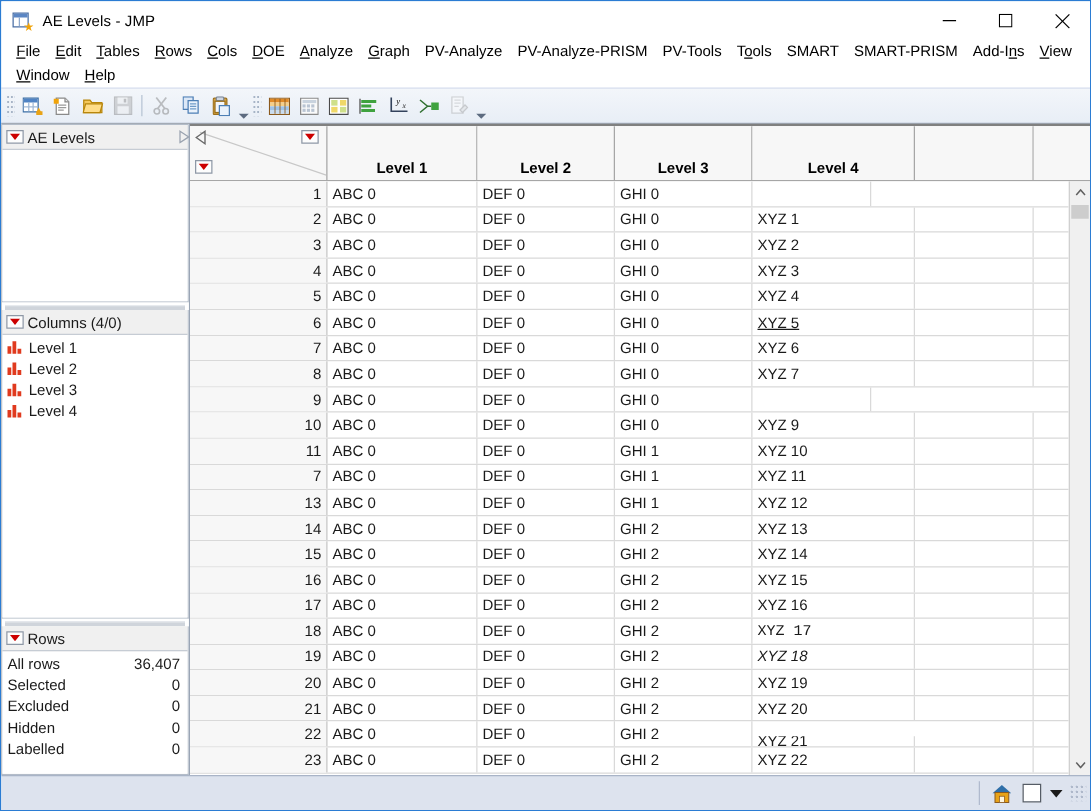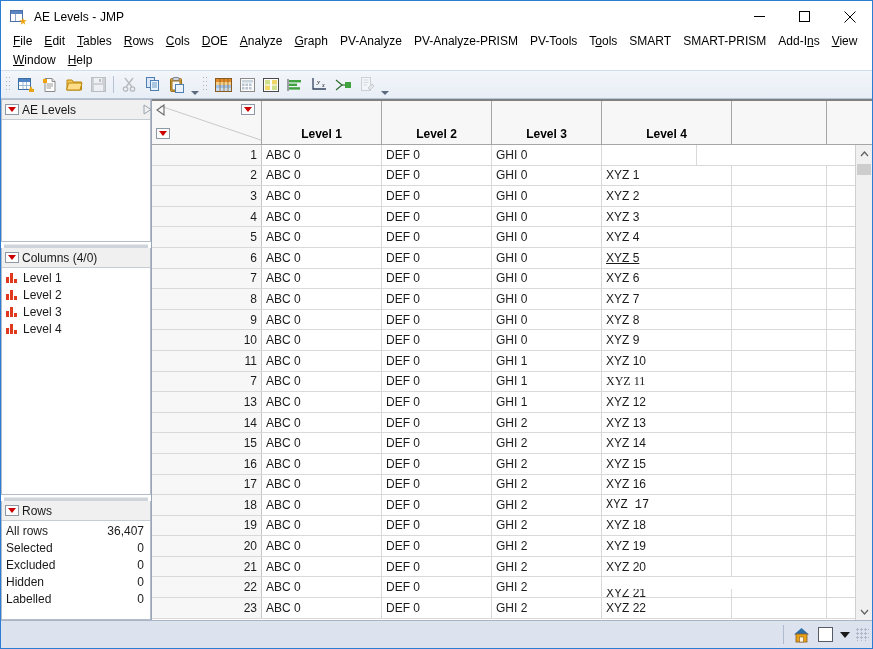--- a/index.html
+++ b/index.html
@@ -826,21 +826,20 @@
               <div class="cell" style="width: 110px; min-width: 110px;">GHI 0</div>
               <div class="cell" style="width: 130px; min-width: 130px;">XYZ 7</div>
               <div class="cell" style="width: 95px; min-width: 95px;"></div>
               <div class="cell" style="flex: 1 1 0%; border-right: none;"></div>
             </div>
             <div class="row">
               <div class="cell-rownum">9</div>
               <div class="cell" style="width: 120px; min-width: 120px;">ABC 0</div>
               <div class="cell" style="width: 110px; min-width: 110px;">DEF 0</div>
               <div class="cell" style="width: 110px; min-width: 110px;">GHI 0</div>
-              <div class="cell" style="width: 130px; min-width: 130px;">XYZ 8</div>
               <div class="cell" style="width: 95px; min-width: 95px;"></div>
               <div class="cell" style="flex: 1 1 0%; border-right: none;"></div>
             </div>
             <div class="row">
               <div class="cell-rownum">10</div>
               <div class="cell" style="width: 120px; min-width: 120px;">ABC 0</div>
               <div class="cell" style="width: 110px; min-width: 110px;">DEF 0</div>
               <div class="cell" style="width: 110px; min-width: 110px;">GHI 0</div>
               <div class="cell" style="width: 130px; min-width: 130px;">XYZ 9</div>
               <div class="cell" style="width: 95px; min-width: 95px;"></div>
@@ -853,21 +852,21 @@
               <div class="cell" style="width: 110px; min-width: 110px;">GHI 1</div>
               <div class="cell" style="width: 130px; min-width: 130px;">XYZ 10</div>
               <div class="cell" style="width: 95px; min-width: 95px;"></div>
               <div class="cell" style="flex: 1 1 0%; border-right: none;"></div>
             </div>
             <div class="row">
               <div class="cell-rownum">7</div>
               <div class="cell" style="width: 120px; min-width: 120px;">ABC 0</div>
               <div class="cell" style="width: 110px; min-width: 110px;">DEF 0</div>
               <div class="cell" style="width: 110px; min-width: 110px;">GHI 1</div>
-              <div class="cell" style="width: 130px; min-width: 130px; font-family: Liberation Serif, serif;">XYZ 11</div>
+              <div class="cell" style="width: 130px; min-width: 130px;">XYZ 11</div>
               <div class="cell" style="width: 95px; min-width: 95px;"></div>
               <div class="cell" style="flex: 1 1 0%; border-right: none;"></div>
             </div>
             <div class="row">
               <div class="cell-rownum">13</div>
               <div class="cell" style="width: 120px; min-width: 120px;">ABC 0</div>
               <div class="cell" style="width: 110px; min-width: 110px;">DEF 0</div>
               <div class="cell" style="width: 110px; min-width: 110px;">GHI 1</div>
               <div class="cell" style="width: 130px; min-width: 130px;">XYZ 12</div>
               <div class="cell" style="width: 95px; min-width: 95px;"></div>
@@ -916,21 +915,21 @@
               <div class="cell" style="width: 110px; min-width: 110px;">GHI 2</div>
               <div class="cell" style="width: 130px; min-width: 130px; font-family: Liberation Mono, monospace;">XYZ 17</div>
               <div class="cell" style="width: 95px; min-width: 95px;"></div>
               <div class="cell" style="flex: 1 1 0%; border-right: none;"></div>
             </div>
             <div class="row">
               <div class="cell-rownum">19</div>
               <div class="cell" style="width: 120px; min-width: 120px;">ABC 0</div>
               <div class="cell" style="width: 110px; min-width: 110px;">DEF 0</div>
               <div class="cell" style="width: 110px; min-width: 110px;">GHI 2</div>
-              <div class="cell" style="width: 130px; min-width: 130px;">XYZ 18</div>
+              <div class="cell" style="width: 130px; min-width: 130px; font-style: italic;">XYZ 18</div>
               <div class="cell" style="width: 95px; min-width: 95px;"></div>
               <div class="cell" style="flex: 1 1 0%; border-right: none;"></div>
             </div>
             <div class="row">
               <div class="cell-rownum">20</div>
               <div class="cell" style="width: 120px; min-width: 120px;">ABC 0</div>
               <div class="cell" style="width: 110px; min-width: 110px;">DEF 0</div>
               <div class="cell" style="width: 110px; min-width: 110px;">GHI 2</div>
               <div class="cell" style="width: 130px; min-width: 130px;">XYZ 19</div>
               <div class="cell" style="width: 95px; min-width: 95px;"></div>

